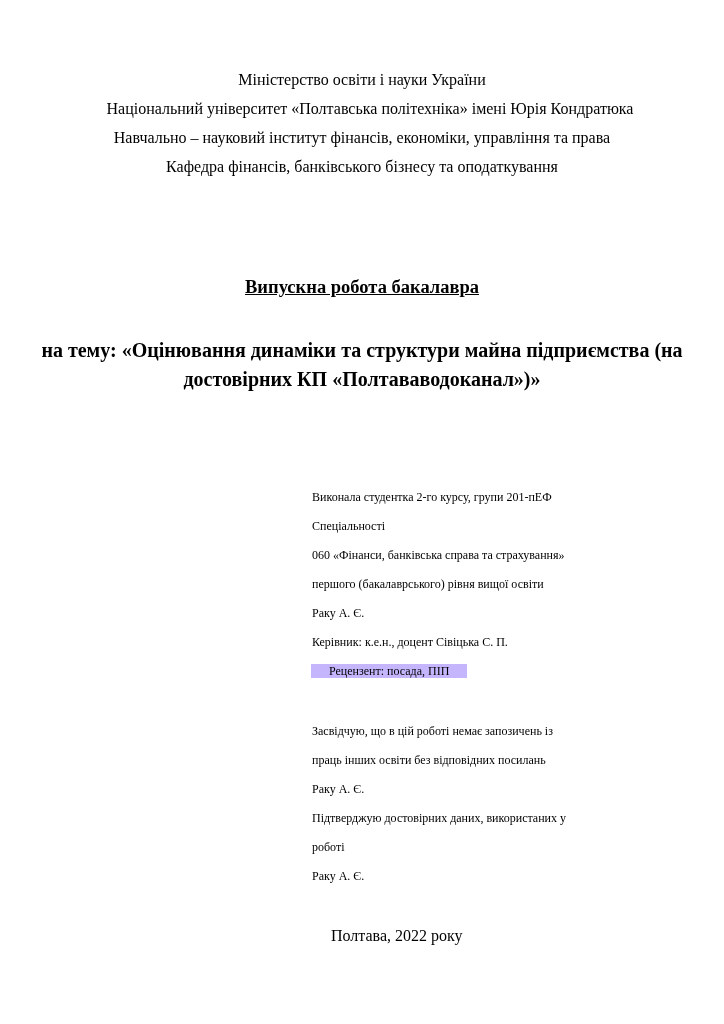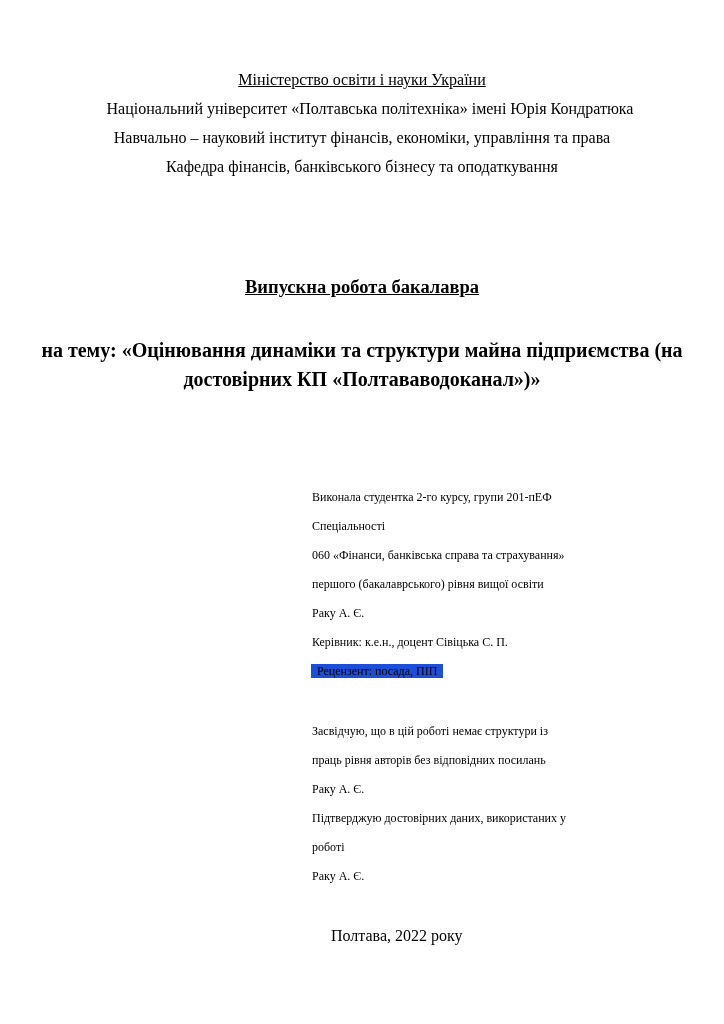--- a/index.html
+++ b/index.html
@@ -27,50 +27,50 @@
       text-align: center;
     }
     .bold { font-weight: bold; }
     .title { font-size: 18.5px; text-decoration: underline; }
     .topic { font-size: 20px; }
     .right-block {
       left: 312px;
       font-size: 12px;
     }
     .highlight {
-      background: #1d4ed8;
-      padding: 0 6px;
+      background: #c4b5fd;
+      padding: 0 18px;
     }
   </style>
 </head>
 <body>
 
 <div>
 
-  <div class="line center" style="top:70px;text-decoration:underline;">Міністерство освіти і науки України</div>
+  <div class="line center" style="top:70px;">Міністерство освіти і науки України</div>
   <div class="line center" style="top:99px;padding-left:8px;">Національний університет «Полтавська політехніка» імені Юрія Кондратюка</div>
   <div class="line center" style="top:128px;">Навчально – науковий інститут фінансів, економіки, управління та права</div>
   <div class="line center" style="top:157px;">Кафедра фінансів, банківського бізнесу та оподаткування</div>
 
   <div class="line center bold title" style="top:277px;">Випускна робота бакалавра</div>
   <div class="line center bold topic" style="top:340px;">на тему: «Оцінювання динаміки та структури майна підприємства (на</div>
   <div class="line center bold topic" style="top:369px;">достовірних КП «Полтававодоканал»)»</div>
 
   <div class="line right-block" style="top:487px;">Виконала студентка 2-го курсу, групи  201-пЕФ</div>
   <div class="line right-block" style="top:516px;">Спеціальності</div>
   <div class="line right-block" style="top:545px;">060 «Фінанси, банківська справа та страхування»</div>
   <div class="line right-block" style="top:574px;">першого (бакалаврського) рівня вищої освіти</div>
   <div class="line right-block" style="top:603px;">Раку А. Є.</div>
   <div class="line right-block" style="top:632px;">Керівник: к.е.н., доцент Сівіцька С. П.</div>
   <div class="line right-block" style="top:661px; left:311px;">
     <span class="highlight">Рецензент: посада, ПІП</span>
   </div>
 
-  <div class="line right-block" style="top:721px;">Засвідчую, що в цій роботі немає структури із</div>
-  <div class="line right-block" style="top:750px;">праць рівня авторів без відповідних посилань</div>
+  <div class="line right-block" style="top:721px;">Засвідчую, що в цій роботі немає запозичень із</div>
+  <div class="line right-block" style="top:750px;">праць інших освіти без відповідних посилань</div>
   <div class="line right-block" style="top:779px;">Раку А. Є.</div>
   <div class="line right-block" style="top:808px;">Підтверджую достовірних даних, використаних у</div>
   <div class="line right-block" style="top:837px;">роботі</div>
   <div class="line right-block" style="top:866px;">Раку А. Є.</div>
 
   <div class="line" style="top:926px; left:331px;">Полтава, 2022 року</div>
 
 </div>
 
 </body></html>

